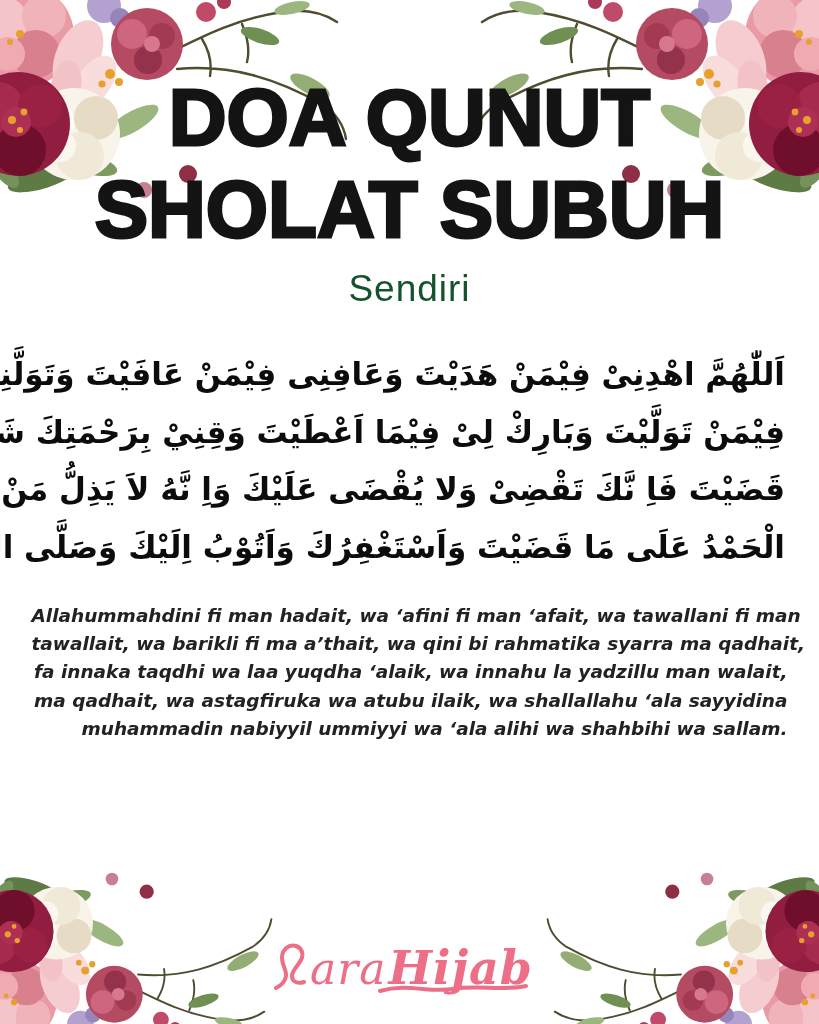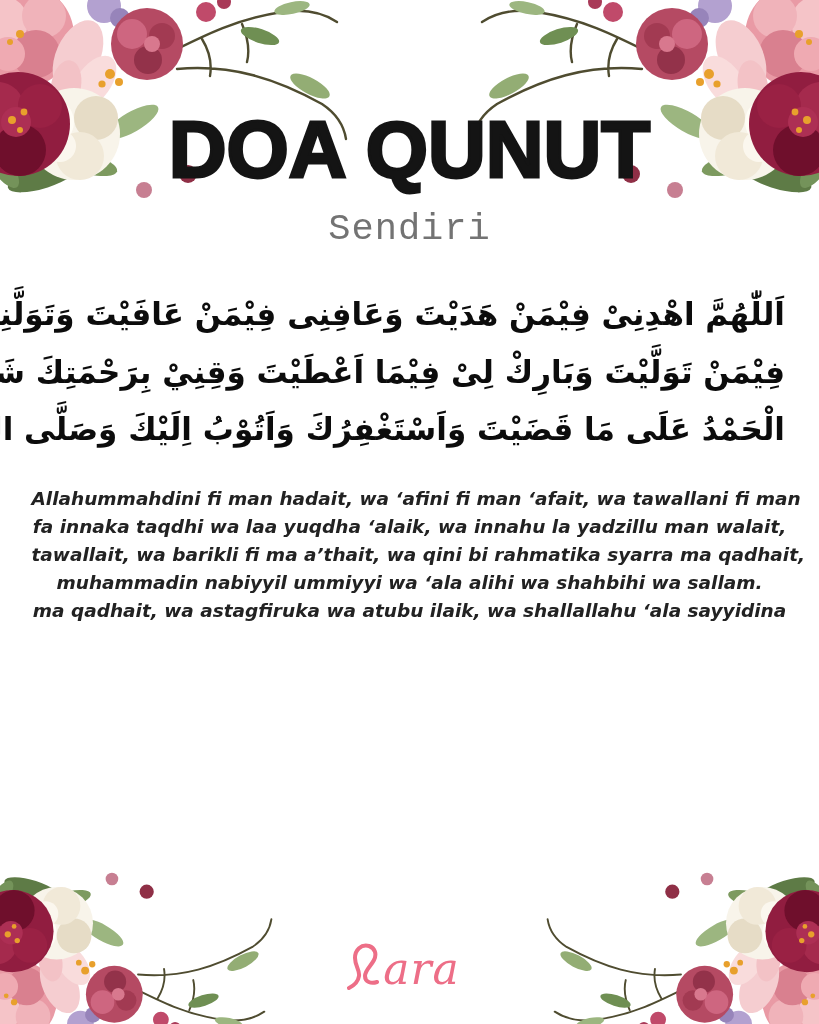--- a/index.html
+++ b/index.html
@@ -33,29 +33,28 @@
   }
 
   .title {
     font-weight: 700;
     font-size: 80px;
     line-height: 92px;
     letter-spacing: 0px;
     color: #141414;
     -webkit-text-stroke: 3px #141414;
   }
-  .title-block { padding-top: 104px; }
+  .title-block { padding-top: 72px; }
 
   .subtitle {
     margin-top: 12px;
     font-size: 37px;
     font-weight: 400;
-    color: #737373;
+    color: #14532d;
     letter-spacing: 1px;
-    font-family: Liberation Mono, monospace;
   }
 
   .arabic-block {
     direction: rtl;
     margin: 36px 34px 0 34px;
     font-family: "DejaVu Sans", sans-serif;
     font-weight: 700;
     font-size: 31px;
     color: #0c0c0c;
   }
@@ -68,20 +67,21 @@
   }
 
   .latin-block {
     margin: 26px auto 0 auto;
     width: 756px;
     font-family: "DejaVu Sans", sans-serif;
     font-style: italic;
     font-weight: 700;
     font-size: 18.5px;
     color: #222222;
+    text-align: right;
   }
   .latin-line { line-height: 28.2px; white-space: nowrap; }
 
   
   .logo {
     position: absolute;
     left: 0; right: 12px;
     bottom: 28px;
     display: flex;
     align-items: center;
@@ -196,39 +196,49 @@
 <div class="corner br">
   <svg width="292" height="186" viewBox="0 0 370 235">
       <use href="#bouquet"></use>
     </svg>
 </div>
 
 <div class="content">
 
   <div class="title-block">
     <div class="title">DOA QUNUT</div>
+    <div class="title">SHOLAT SUBUH</div>
     <div class="subtitle">Sendiri</div>
   </div>
 
   <div class="arabic-block">
     <div class="arabic-line">اَللّٰهُمَّ اهْدِنِىْ فِيْمَنْ هَدَيْتَ وَعَافِنِى فِيْمَنْ عَافَيْتَ وَتَوَلَّنِىْ</div>
     <div class="arabic-line">فِيْمَنْ تَوَلَّيْتَ وَبَارِكْ لِىْ فِيْمَا اَعْطَيْتَ وَقِنِيْ بِرَحْمَتِكَ شَرَّمَا</div>
+    <div class="arabic-line">قَضَيْتَ فَاِ نَّكَ تَقْضِىْ وَلا يُقْضَى عَلَيْكَ وَاِ نَّهُ لاَ يَذِلُّ مَنْ</div>
     <div class="arabic-line">الْحَمْدُ عَلَى مَا قَضَيْتَ وَاَسْتَغْفِرُكَ وَاَتُوْبُ اِلَيْكَ وَصَلَّى اللهُ</div>
   </div>
 
   <div class="latin-block">
     <div class="latin-line">Allahummahdini fi man hadait, wa ‘afini fi man ‘afait, wa tawallani fi man</div>
+    <div class="latin-line">tawallait, wa barikli fi ma a’thait, wa qini bi rahmatika syarra ma qadhait,</div>
     <div class="latin-line">fa innaka taqdhi wa laa yuqdha ‘alaik, wa innahu la yadzillu man walait,</div>
-    <div class="latin-line">tawallait, wa barikli fi ma a’thait, wa qini bi rahmatika syarra ma qadhait,</div>
+    <div class="latin-line">ma qadhait, wa astagfiruka wa atubu ilaik, wa shallallahu ‘ala sayyidina</div>
     <div class="latin-line">muhammadin nabiyyil ummiyyi wa ‘ala alihi wa shahbihi wa sallam.</div>
-    <div class="latin-line">ma qadhait, wa astagfiruka wa atubu ilaik, wa shallallahu ‘ala sayyidina</div>
   </div>
 
   <div class="logo">
     <span>
       <svg width="34" height="52" viewBox="0 0 34 52">
         <path d="M22,6 C14,4 8,10 8,18 C8,26 13,30 12,36 C11,43 6,46 2,48 M22,6 C28,8 30,14 27,20 C24,26 18,30 18,36 C18,42 24,44 30,42" stroke="#ed6e87" stroke-width="4" fill="none" stroke-linecap="round"></path>
       </svg>
     </span>
     <span class="logo-script">ara</span>
+    <span class="logo-bold-wrap">
+      <span class="logo-bold">Hijab</span>
+      <span class="logo-swash">
+        <svg width="150" height="14" viewBox="0 0 150 14">
+          <path d="M2,10 C30,2 50,12 75,8 C100,4 125,10 148,5" stroke="#ed6e87" stroke-width="4" fill="none" stroke-linecap="round"></path>
+        </svg>
+      </span>
+    </span>
   </div>
 
 </div>
 
 </body></html>

